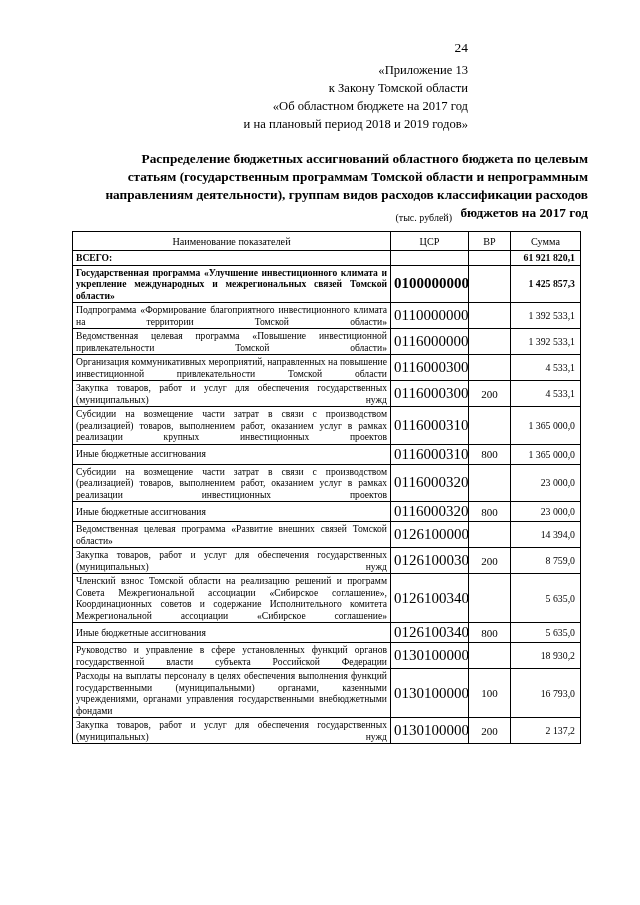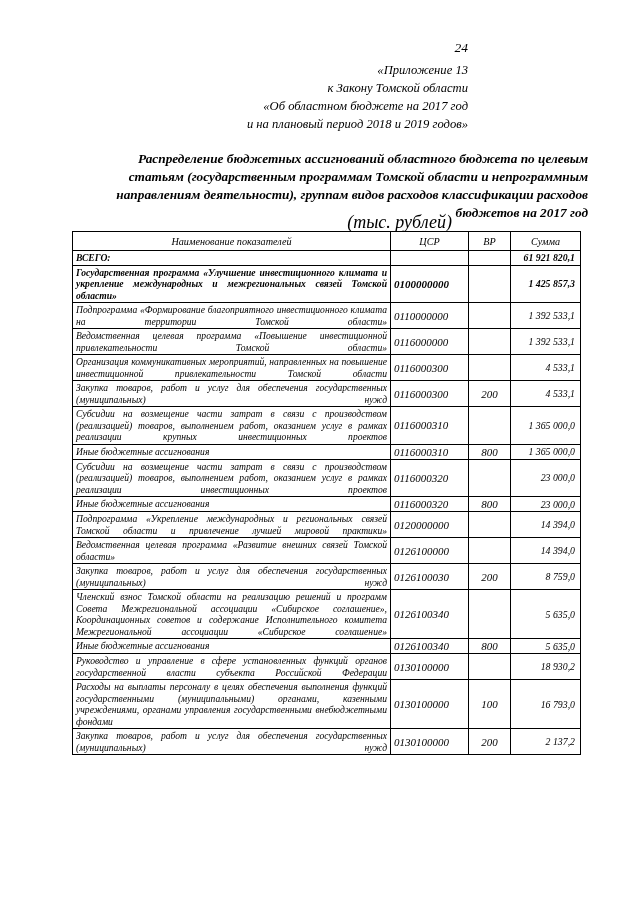--- a/index.html
+++ b/index.html
@@ -14,21 +14,20 @@
     color: #000000;
     position: relative;
     overflow: hidden;
   }
   .page {
     position: absolute;
     left: 0; top: 0;
     width: 512px;
     height: 905px;
     padding: 0;
-    font-style: italic;
   }
   
   .page-number {
     position: absolute;
     right: 44px;
     top: 40px;
     font-size: 13.5px;
     line-height: 1.25;
   }
   .appendix-block {
@@ -53,21 +52,21 @@
     font-size: 13.3px;
     line-height: 1.35;
     margin-left: 20px;
   }
 
   
   .units-note {
     position: absolute;
     right: 60px;
     top: 212px;
-    font-size: 18px;
+    font-size: 10px;
     margin-left: 24px;
   }
 
   
   .budget-table {
     position: absolute;
     left: 72px;
     top: 231px;
     width: 508px;
     border-collapse: collapse;
@@ -98,21 +97,21 @@
     hyphens: none;
     line-height: 1.2;
   }
   td.cell-name.no-justify {
     text-align: left;
     text-align-last: left;
   }
   td.cell-csr {
     text-align: left;
     white-space: nowrap;
-    font-size: 11px;
+    font-size: 15px;
   }
   td.cell-vr {
     text-align: center;
     white-space: nowrap;
     font-size: 11px;
   }
   td.cell-sum {
     text-align: right;
     white-space: nowrap;
     font-size: 9.8px;
@@ -208,26 +207,20 @@
           <td class="cell-vr"></td>
           <td class="cell-sum">23 000,0</td>
         </tr>
         <tr>
           <td class="cell-name no-justify">Иные бюджетные ассигнования</td>
           <td class="cell-csr">0116000320</td>
           <td class="cell-vr">800</td>
           <td class="cell-sum">23 000,0</td>
         </tr>
         <tr>
-          <td class="cell-name">Подпрограмма «Укрепление международных и региональных связей Томской области и привлечение лучшей мировой практики»</td>
-          <td class="cell-csr">0120000000</td>
-          <td class="cell-vr"></td>
-          <td class="cell-sum">14 394,0</td>
-        </tr>
-        <tr>
           <td class="cell-name">Ведомственная целевая программа «Развитие внешних связей Томской области»</td>
           <td class="cell-csr">0126100000</td>
           <td class="cell-vr"></td>
           <td class="cell-sum">14 394,0</td>
         </tr>
         <tr>
           <td class="cell-name">Закупка товаров, работ и услуг для обеспечения государственных (муниципальных) нужд</td>
           <td class="cell-csr">0126100030</td>
           <td class="cell-vr">200</td>
           <td class="cell-sum">8 759,0</td>

